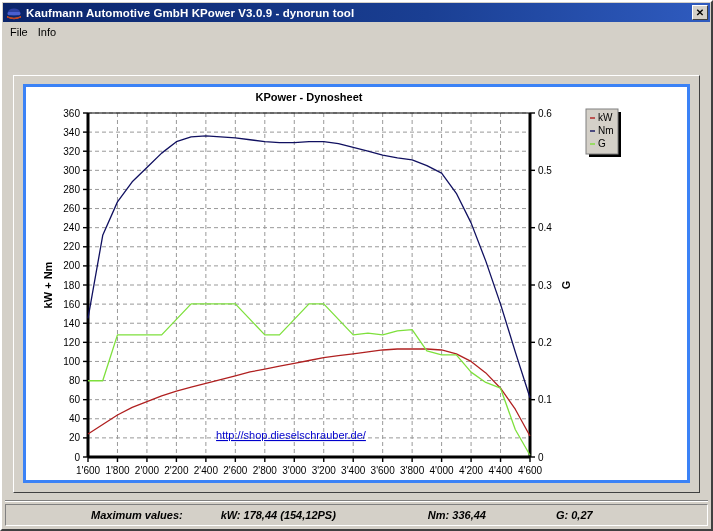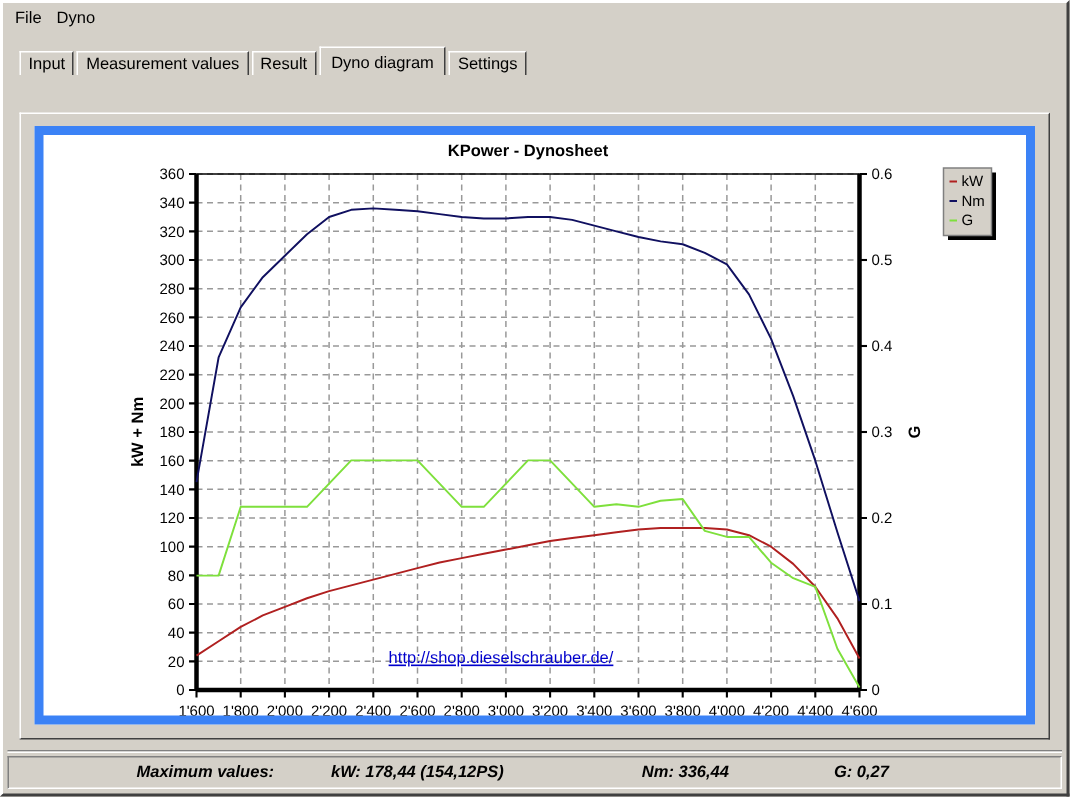--- a/index.html
+++ b/index.html
@@ -61,24 +61,23 @@
   
   .panel{
     position:absolute;left:11px;top:73px;right:11px;bottom:36px;
     background:#d4d0c8;
     border:1px solid #ffffff;
     border-right-color:#404040;border-bottom-color:#404040;
     box-sizing:border-box;
   }
   .chart-area{
     position:absolute;left:9px;top:8px;right:9px;bottom:9px;
-    background:#ffffff;border:6px solid #3b82f6;
+    background:#ffffff;border:3px solid #3b82f6;
     box-sizing:border-box;
     overflow:hidden;
-    padding-left:40px;
   }
   .chart-svg{display:block;}
   
   .statusbar{
     position:absolute;left:3px;right:3px;bottom:3px;height:22px;
     background:#d4d0c8;
     border:1px solid #808080;border-right-color:#ffffff;border-bottom-color:#ffffff;
     box-sizing:border-box;display:flex;align-items:center;font-style:italic;
   }
   .status-cell{font-size:11px;font-weight:bold;color:#000;white-space:nowrap;}
@@ -87,33 +86,38 @@
   .s3{margin-left:92px;}
   .s4{margin-left:70px;}
   .sep-line{position:absolute;left:3px;right:3px;bottom:27px;height:2px;
     border-top:1px solid #808080;border-bottom:1px solid #ffffff;box-sizing:border-box;}
 </style>
 </head>
 <body>
 
 <div class="window">
 
+  <div class="titlebar">
+    <span class="app-icon">
+      <svg width="16" height="14" viewBox="0 0 16 14">
+        <ellipse cx="8" cy="6" rx="6" ry="3.6" fill="#2b3fa0"></ellipse>
+        <rect x="1.5" y="6" width="13" height="3.2" rx="1.4" fill="#4a5fd0"></rect>
+        <path d="M1 10 Q8 13.5 15 10 L15 11.6 Q8 15 1 11.6 Z" fill="#e06a10"></path>
+        <path d="M1 11.2 Q8 14.2 15 11.2" stroke="#c0392b" stroke-width="1" fill="none"></path>
+      </svg>
+    </span>
+    <span class="title-text">Kaufmann Automotive GmbH  KPower V3.0.9 - dynorun tool</span>
+    <span class="close-btn">✕</span>
+  </div>
 
   <div class="menubar">
     <span class="menu-item">File</span>
-    <span class="menu-item">Dyno</span>
-  </div>
-
-  <div class="tabstrip">
-    <div class="tab">Input</div>
-    <div class="tab">Measurement values</div>
-    <div class="tab">Result</div>
-    <div class="tab active">Dyno diagram</div>
-    <div class="tab">Settings</div>
-  </div>
+    <span class="menu-item">Info</span>
+  </div>
+
 
   <div class="panel">
     <div class="chart-area">
       <svg class="chart-svg" id="chart" width="673" height="398" viewBox="0 0 673 398">
           <text x="283" y="14" font-family="&quot;Liberation Sans&quot;,sans-serif" font-size="11" fill="#000" font-weight="bold" text-anchor="middle">KPower - Dynosheet</text>
           <line x1="62" y1="350.8888888888889" x2="504" y2="350.8888888888889" stroke="#999999" stroke-width="1" stroke-dasharray="4,3"></line>
           <line x1="62" y1="331.77777777777777" x2="504" y2="331.77777777777777" stroke="#999999" stroke-width="1" stroke-dasharray="4,3"></line>
           <line x1="62" y1="312.6666666666667" x2="504" y2="312.6666666666667" stroke="#999999" stroke-width="1" stroke-dasharray="4,3"></line>
           <line x1="62" y1="293.55555555555554" x2="504" y2="293.55555555555554" stroke="#999999" stroke-width="1" stroke-dasharray="4,3"></line>
           <line x1="62" y1="274.44444444444446" x2="504" y2="274.44444444444446" stroke="#999999" stroke-width="1" stroke-dasharray="4,3"></line>

